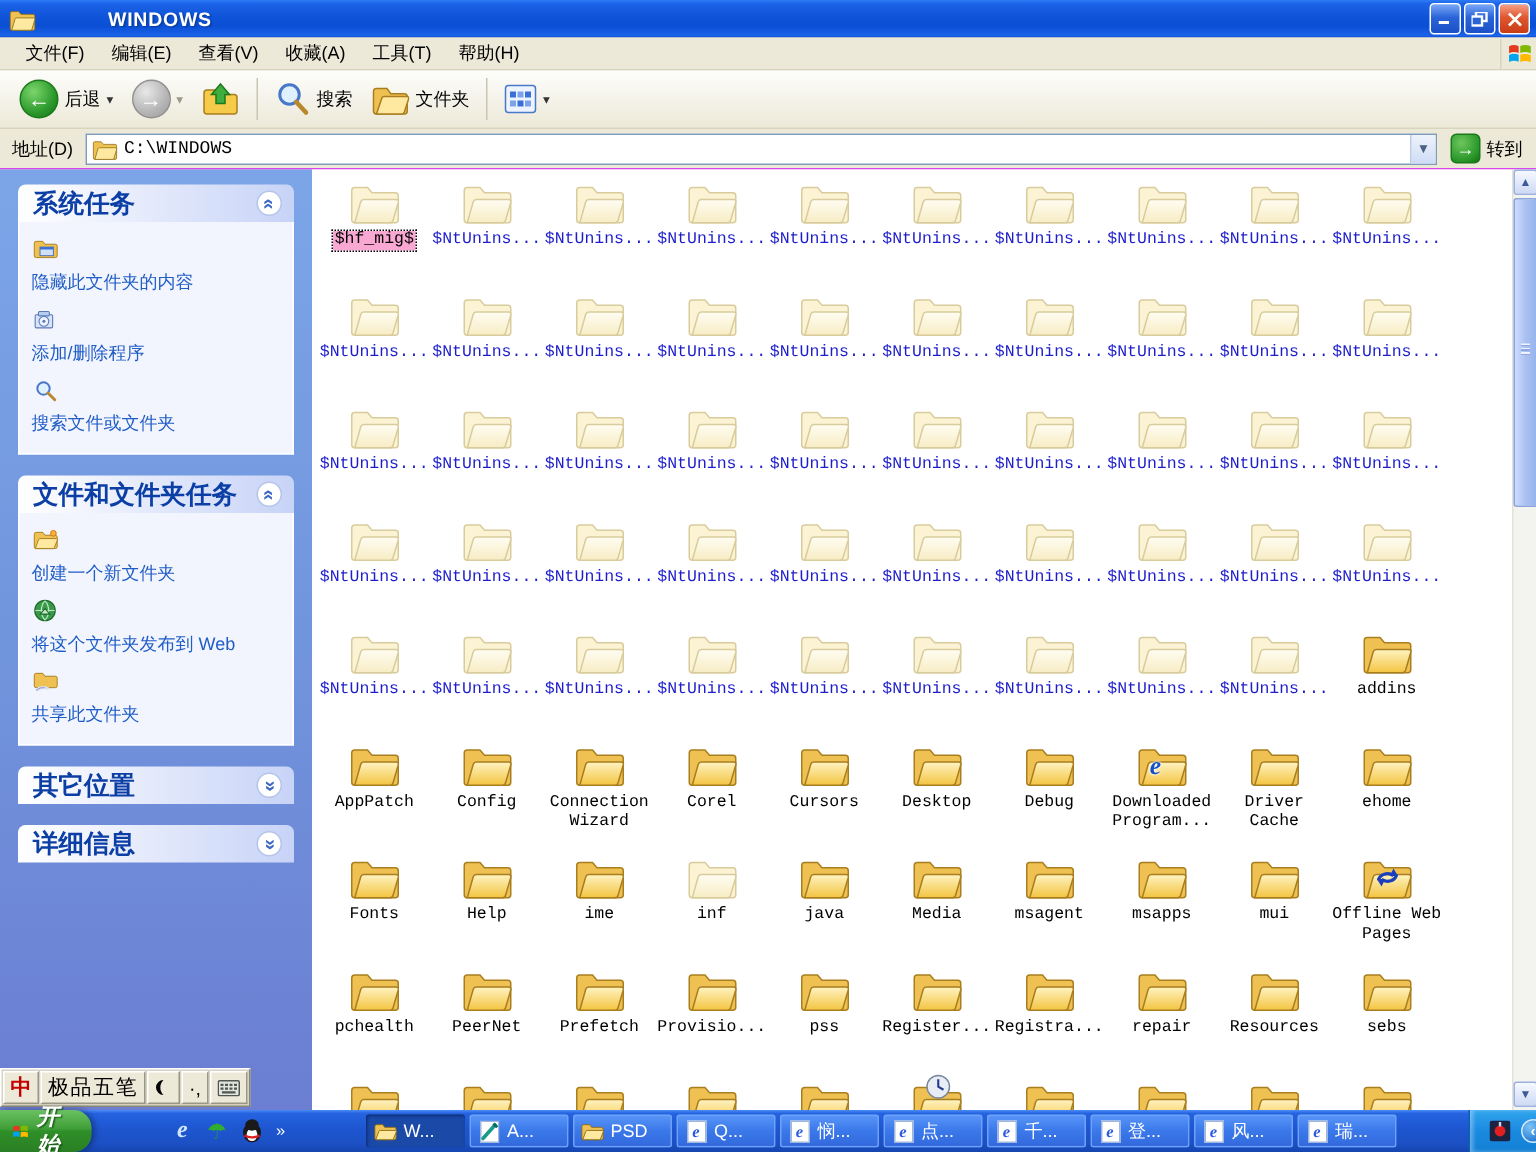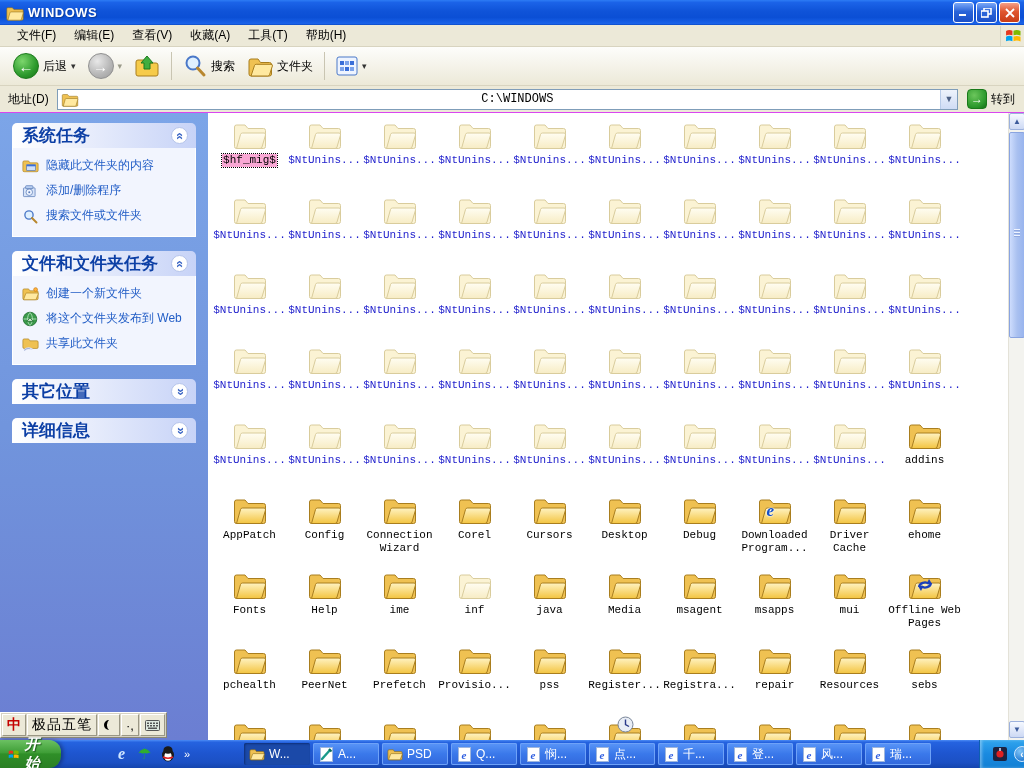--- a/index.html
+++ b/index.html
@@ -6,21 +6,21 @@
   html,body { width:1024px; height:768px; overflow:hidden;
     font-family:"Liberation Sans", sans-serif; font-size:12px; background:#ece9d8; }
   #stage { position:relative; width:1024px; height:768px; background:#ece9d8; }
 
   
   .titlebar { position:absolute; left:0; top:0; width:1024px; height:25px;
     background:linear-gradient(to bottom,#2d7cf5 0%,#1b63e8 10%,#0f53d8 45%,#0b4fd5 70%,#1b63ea 95%,#0a47c0 100%);
     display:flex; align-items:center; padding:0 4px; color:#fff; }
   .titlebar .ticon { width:18px; height:16px; margin:0 4px 0 2px; }
   .titlebar .ttext { font-weight:bold; font-size:13px; letter-spacing:.5px;
-    text-shadow:1px 1px 1px #083a9a; flex:1; }
+    text-shadow:1px 1px 1px #083a9a; flex:1;margin-left:44px; }
   .winbtn { width:21px; height:21px; margin-left:2px; border-radius:3px;
     border:1px solid #fff; display:flex; align-items:center; justify-content:center;
     color:#fff; font-size:12px; font-weight:bold; line-height:1;
     background:linear-gradient(to bottom,#7aa8f8,#2a64d8 45%,#1b50c8); }
   .winbtn.close { background:linear-gradient(to bottom,#f5a088,#e0572f 45%,#c93d16); }
   .winbtn svg { display:block; }
 
   
   .menubar { position:absolute; left:0; top:25px; width:1024px; height:22px;
     background:#ece9d8; border-bottom:1px solid #d8d4c0;
@@ -44,21 +44,21 @@
   .ddarrow { font-size:9px; color:#333; }
   .tbtn .lbl { font-size:12px; }
 
   
   .addrbar { position:absolute; left:0; top:86px; width:1024px; height:27px;
     background:#ece9d8; border-bottom:1px solid #d946ef; display:flex; align-items:center; padding:0 5px; gap:5px; }
   .addrlabel { color:#000; padding:0 3px; }
   .addrfield { flex:1; height:21px; background:#fff; border:1px solid #7f9db9;
     display:flex; align-items:center; padding-left:3px; position:relative; }
   .addrfield input { border:none; outline:none; flex:1; height:17px;
-    font-family:"Liberation Mono", monospace; font-size:12px; padding-left:16px; background:transparent;text-align:center; }
+    font-family:"Liberation Mono", monospace; font-size:12px; padding-left:4px; background:transparent; }
   .addrfield .dd { width:17px; height:19px; background:linear-gradient(to bottom,#eef3fb,#cfdcf5);
     border-left:1px solid #b8cbe8; display:flex; align-items:center; justify-content:center;
     color:#4d6185; font-size:9px; }
   .gobtn { display:flex; align-items:center; gap:4px; padding:1px 4px; }
   .gobox { width:20px; height:20px; border-radius:4px; border:1px solid #1a7a1a;
     background:radial-gradient(circle at 35% 30%,#6cc65c,#2d9a2d 65%,#157015);
     color:#fff; font-weight:bold; display:flex; align-items:center; justify-content:center; }
 
   
   .mainwrap { position:absolute; left:0; top:113px; width:1024px; height:627px; display:flex; }
@@ -68,21 +68,21 @@
   .phead { height:25px; border-radius:5px 5px 0 0;
     background:linear-gradient(to right,#ffffff,#c7d3f7); display:flex; align-items:center;
     justify-content:space-between; padding:0 8px 0 10px; }
   .phead .ptitle { color:#0c3fa5; font-weight:bold; font-size:17px; }
   .chev { width:17px; height:17px; border-radius:50%; background:#fff; border:1px solid #b5c4ea;
     color:#3b66c4; display:flex; align-items:center; justify-content:center; }
   .chev span { font-size:13px; font-weight:bold; line-height:0; display:block; }
   .chev.up span { transform:rotate(90deg); }
   .chev.down span { transform:rotate(-90deg); }
   .pbody { background:#f2f5fe; border:1px solid #fff; border-top:none; padding:10px 6px 10px 8px; }
-  .pitem { display:flex; align-items:flex-start; gap:7px; color:#215dc6; margin-bottom:9px; cursor:pointer; }
+  .pitem { display:flex; align-items:flex-start; gap:7px; color:#215dc6; margin-bottom:9px; cursor:pointer;flex-direction:column; }
   .pitem:last-child { margin-bottom:2px; }
   .pitem .picon { width:18px; height:16px; flex:none; display:flex; align-items:center; justify-content:center; }
   .pitem .ptext { line-height:1.25; }
 
   
   .content { position:relative; width:800px; height:627px; background:#fff; overflow:hidden; }
   .grid { position:absolute; left:4px; top:3px; display:grid;
     grid-template-columns:repeat(10,75px); grid-auto-rows:75px; }
   .cell { position:relative; display:flex; flex-direction:column; align-items:center; padding-top:4px; }
   .ficon { position:relative; width:34px; height:30px; }

